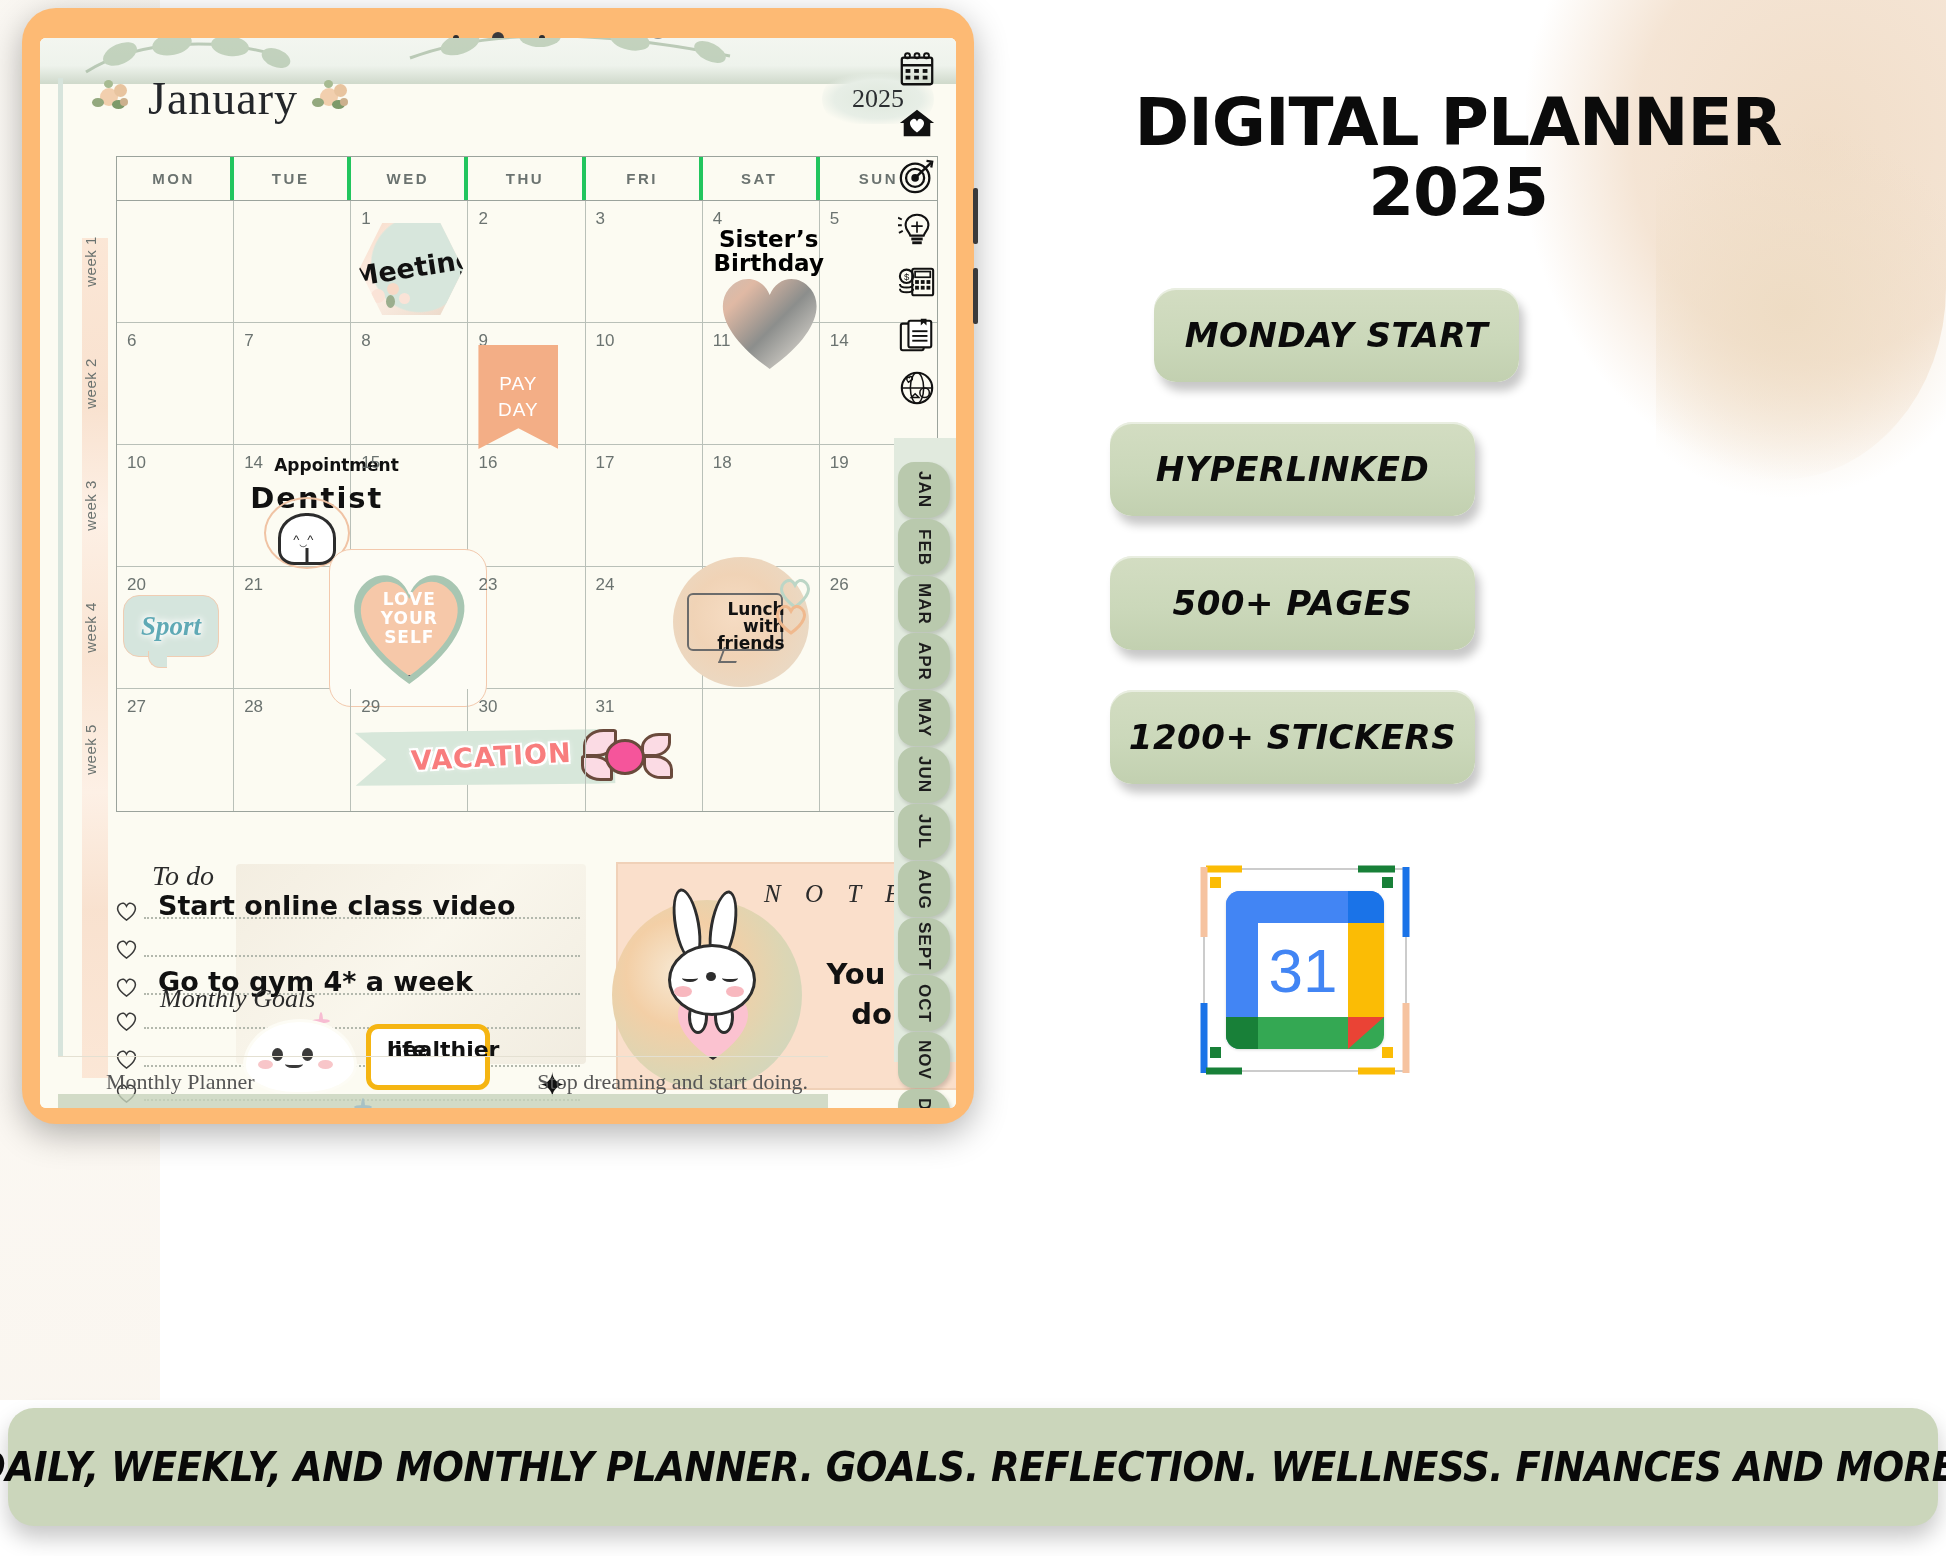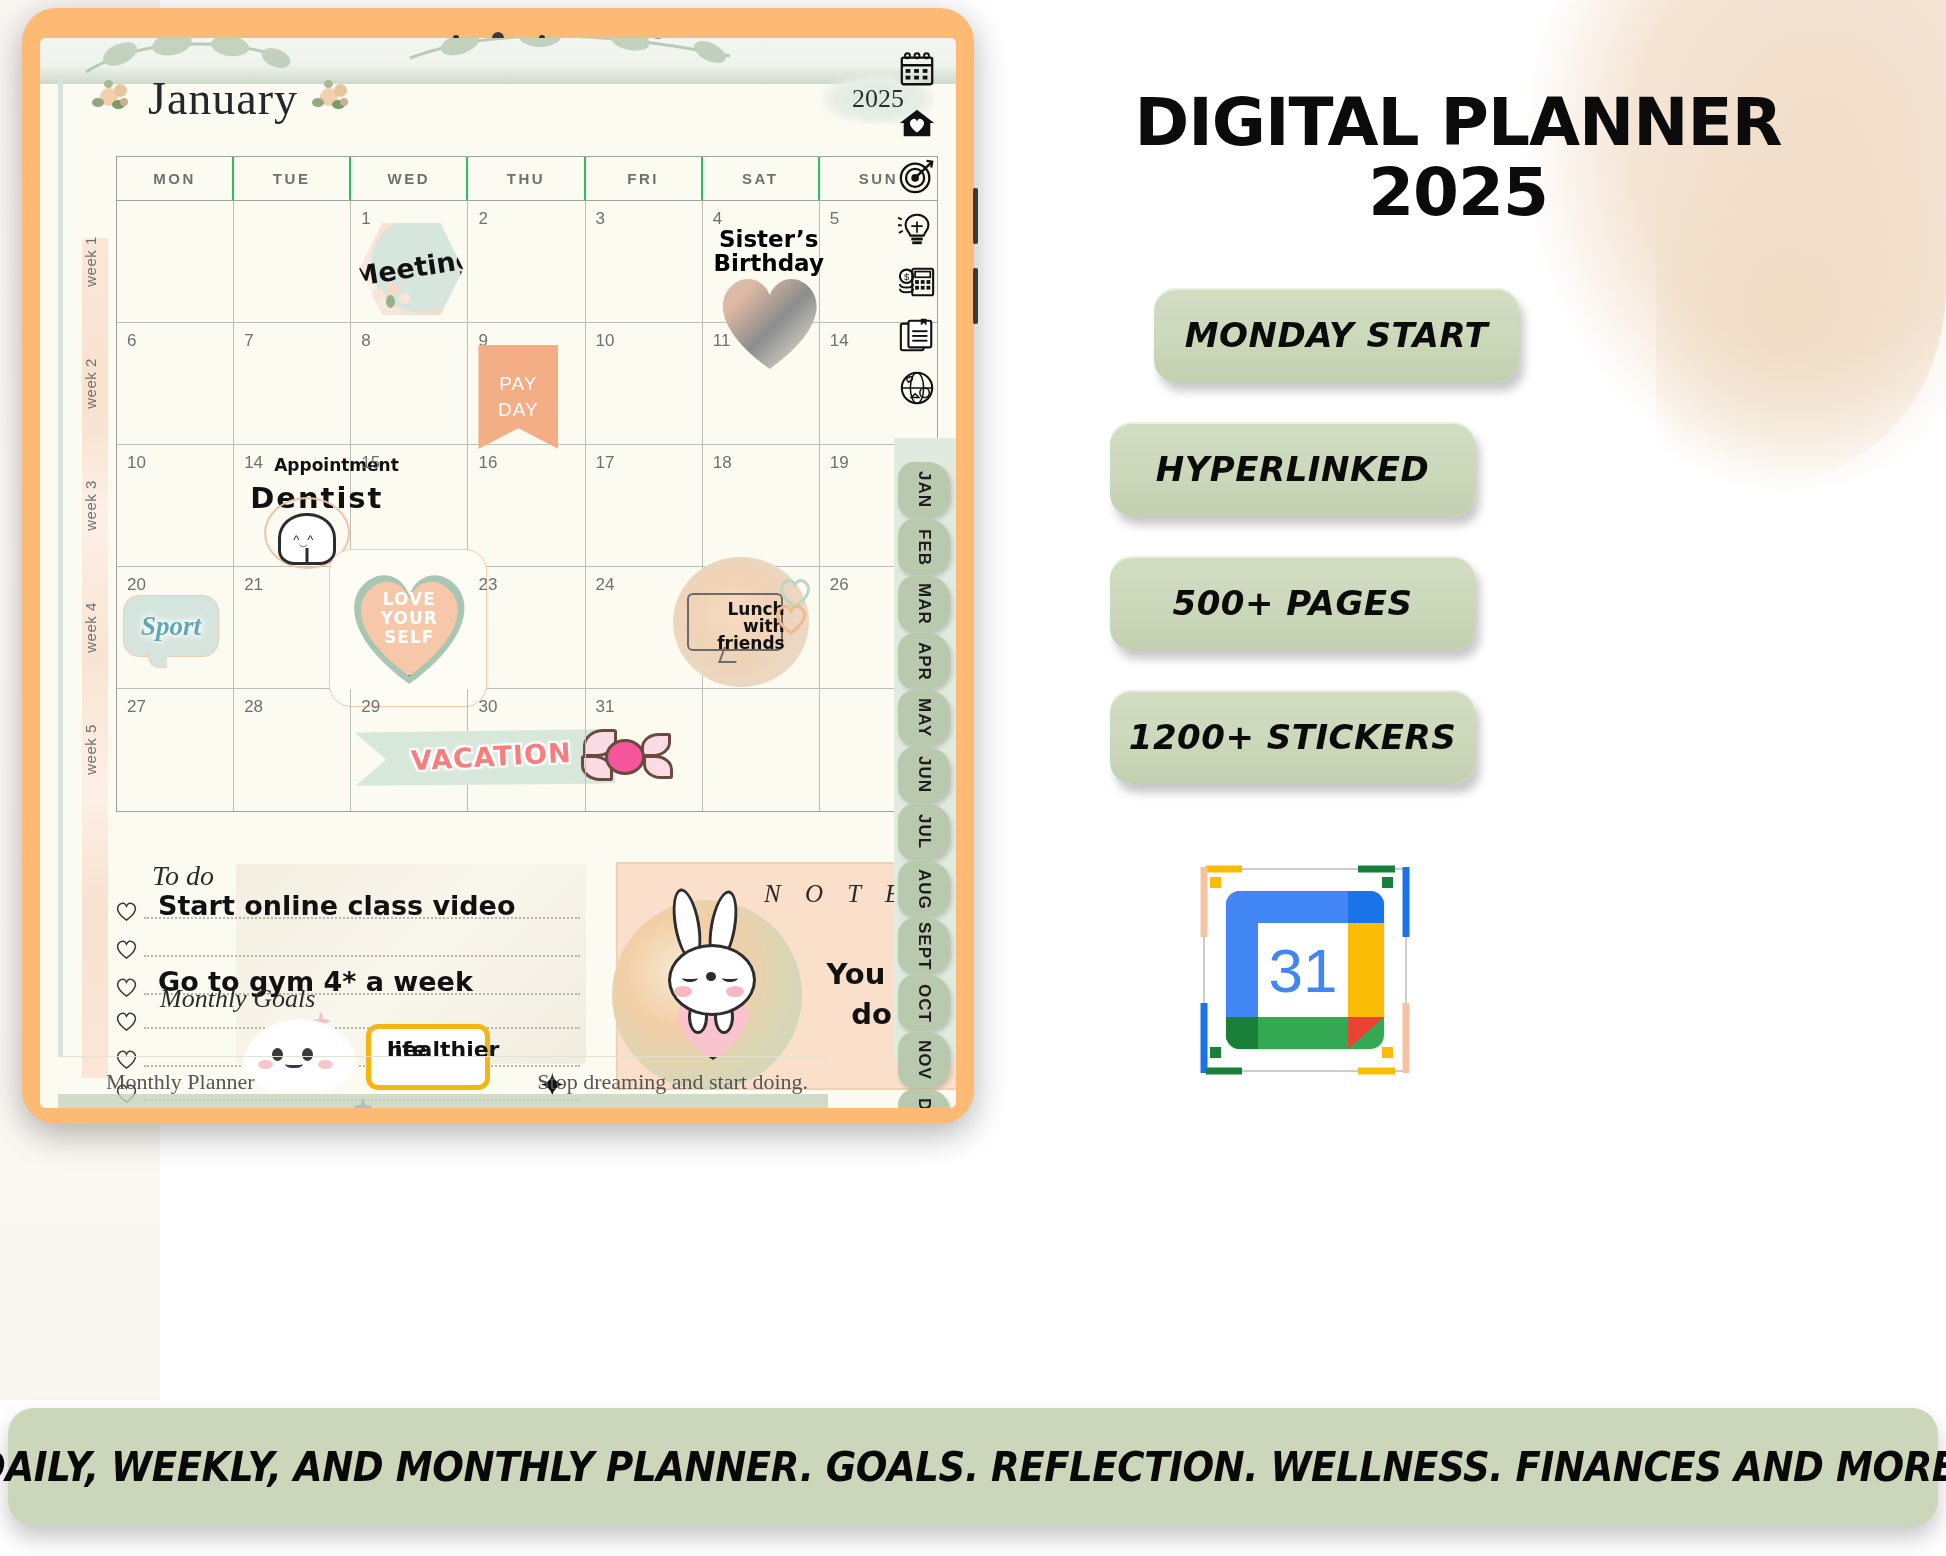--- a/index.html
+++ b/index.html
@@ -88,21 +88,21 @@
     background:radial-gradient(ellipse at center,#dfe8dd 0%, #e7eee6 55%, rgba(231,238,230,0) 78%);
     border-radius:30px;
   }
 
   
   .cal { position:absolute; left:76px; right:18px; top:118px; height:690px; }
   .cal-head { display:grid; grid-template-columns:repeat(7,1fr);
      border:1px solid #9ba39c; border-bottom:none; }
   .cal-head div {
     text-align:center; padding:13px 0; font-size:15px; letter-spacing:2.6px;
-    color:#6b7370; border-right:2px solid #22c55e; font-weight:600;
+    color:#6b7370; border-right:4px solid #22c55e; font-weight:600;
   }
   .cal-head div:last-child{border-right:none;}
   .cal-body { border:1px solid #9ba39c; }
   .cal-row { display:grid; grid-template-columns:repeat(7,1fr); height:122px; border-bottom:1px solid #b9c0b8; position:relative;}
   .cal-row:last-child{border-bottom:none;}
   .cal-cell { border-right:1px solid #b9c0b8; position:relative; }
   .cal-cell:last-child{border-right:none;}
   .daynum { position:absolute; left:10px; top:8px; font-size:17px; color:#6b7370; }
   .weeklabel {
     position:absolute; left:-54px; width:122px; text-align:center;

